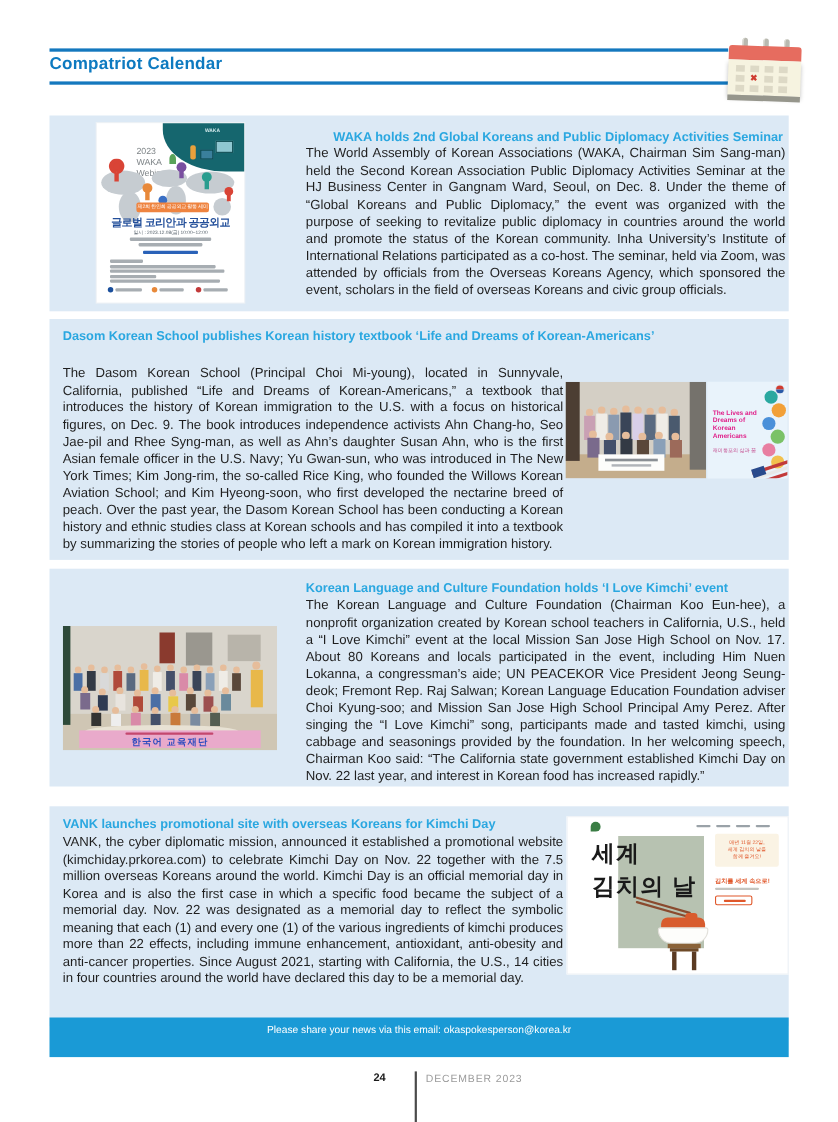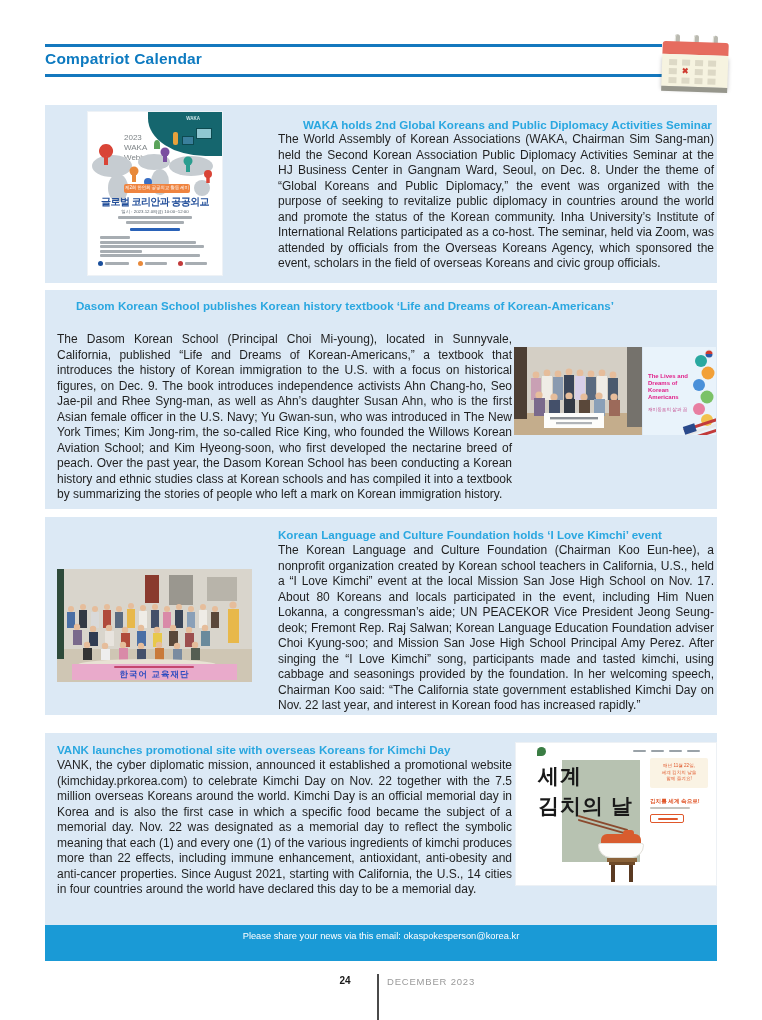--- a/index.html
+++ b/index.html
@@ -171,21 +171,21 @@
           <span class="bar" style="left:47px; top:2px; width:22px;"></span>
         <span class="dot" style="left:80px; background:#c23a3a;"></span>
           <span class="bar" style="left:87px; top:2px; width:22px;"></span>
       </div>
     </div>
     <div class="art-title" style="left:233px; top:12px; width:438px;margin-left:25px;">WAKA holds 2nd Global Koreans and Public Diplomacy Activities Seminar</div>
     <div class="art-body" style="left:233px; top:27px; width:436px;">The World Assembly of Korean Associations (WAKA, Chairman Sim Sang-man) held the Second Korean Association Public Diplomacy Activities Seminar at the HJ Business Center in Gangnam Ward, Seoul, on Dec. 8. Under the theme of “Global Koreans and Public Diplomacy,” the event was organized with the purpose of seeking to revitalize public diplomacy in countries around the world and promote the status of the Korean community. Inha University’s Institute of International Relations participated as a co-host. The seminar, held via Zoom, was attended by officials from the Overseas Koreans Agency, which sponsored the event, scholars in the field of overseas Koreans and civic group officials.</div>
   </div>
 
   <div class="section" style="top:290px; height:219px;">
-    <div class="art-title" style="left:12px; top:8px; width:586px;margin-left:19px;">Dasom Korean School publishes Korean history textbook ‘Life and Dreams of Korean-Americans’</div>
+    <div class="art-title" style="left:12px; top:8px; width:586px;">Dasom Korean School publishes Korean history textbook ‘Life and Dreams of Korean-Americans’</div>
     <div class="art-body" style="left:12px; top:42px; width:455px;">The Dasom Korean School (Principal Choi Mi-young), located in Sunnyvale, California, published “Life and Dreams of Korean-Americans,” a textbook that introduces the history of Korean immigration to the U.S. with a focus on historical figures, on Dec. 9. The book introduces independence activists Ahn Chang-ho, Seo Jae-pil and Rhee Syng-man, as well as Ahn’s daughter Susan Ahn, who is the first Asian female officer in the U.S. Navy; Yu Gwan-sun, who was introduced in The New York Times; Kim Jong-rim, the so-called Rice King, who founded the Willows Korean Aviation School; and Kim Hyeong-soon, who first developed the nectarine breed of peach. Over the past year, the Dasom Korean School has been conducting a Korean history and ethnic studies class at Korean schools and has compiled it into a textbook by summarizing the stories of people who left a mark on Korean immigration history.</div>
 
     <div class="photo photoA">
       <svg width="128" height="88">
         <rect width="128" height="88" fill="#d4cfc5"></rect>
         <rect y="66" width="128" height="22" fill="#c4ad8c"></rect>
         <rect width="13" height="72" fill="#4c3e33"></rect>
         <rect x="113" width="15" height="80" fill="#75726c"></rect>
         <g>
           <circle cx="22" cy="28" r="3.4" fill="#e6bd9b"></circle>

